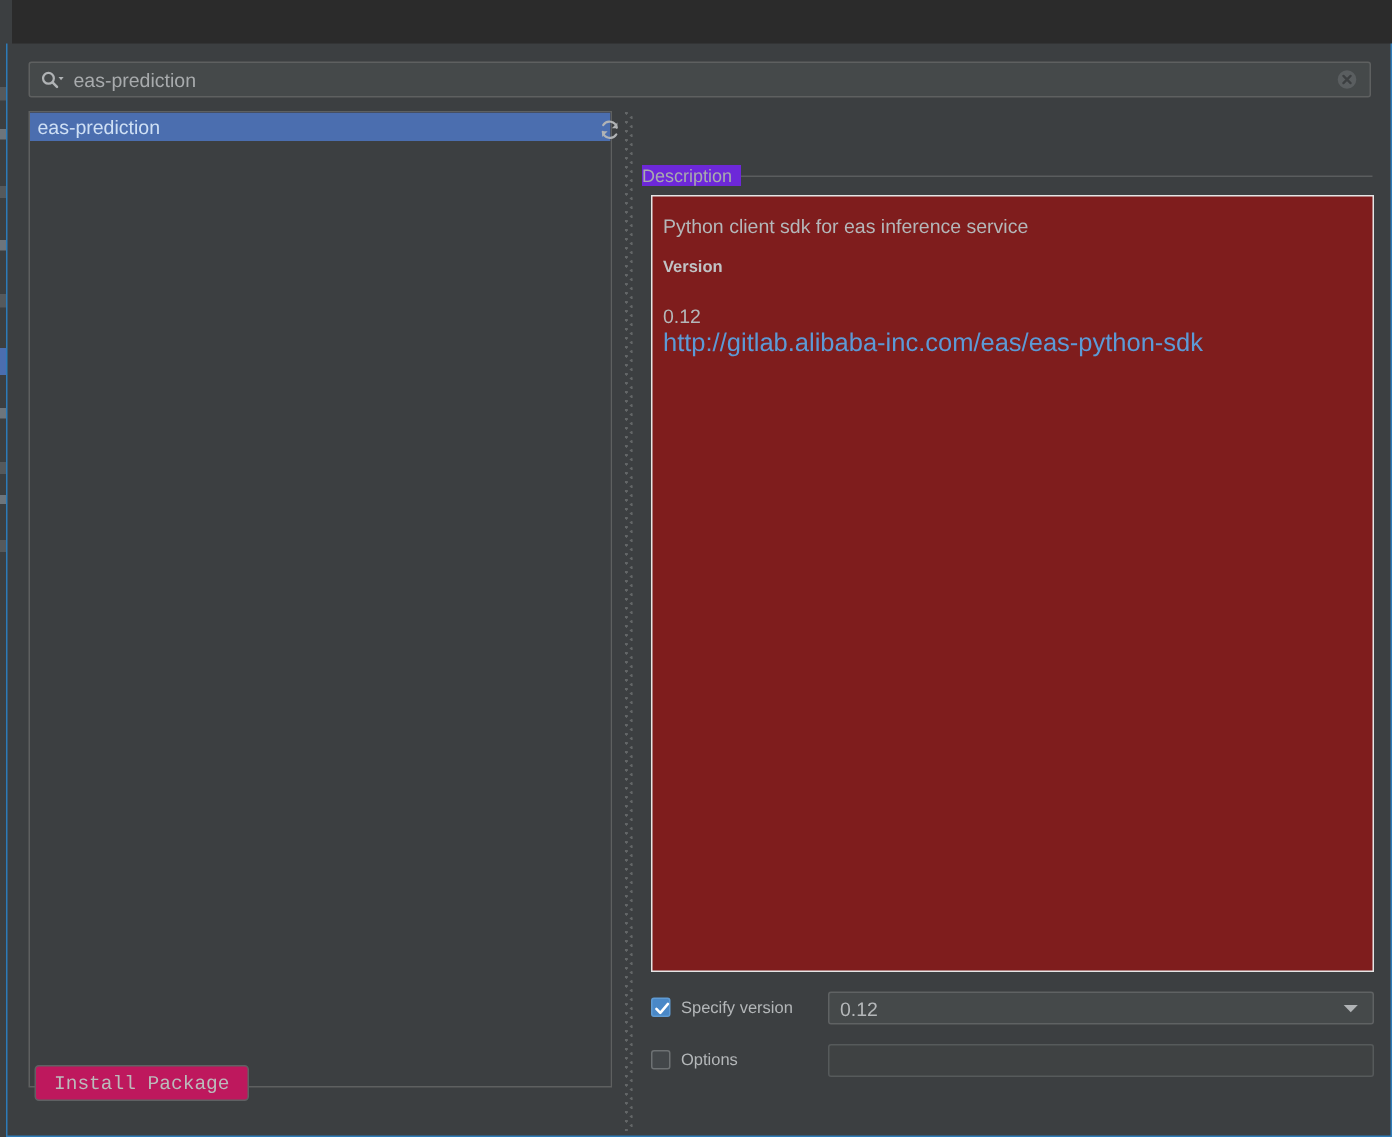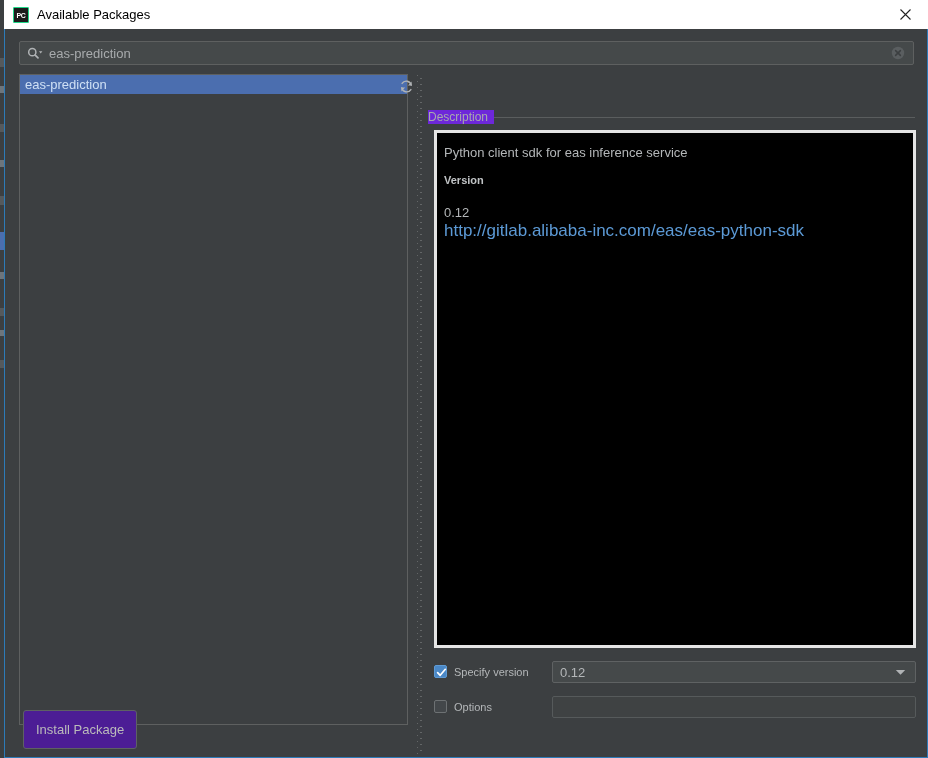--- a/index.html
+++ b/index.html
@@ -205,22 +205,22 @@
   #desc-sep {
     position: absolute;
     left: 423px; top: 88px;
     width: 487px; height: 1px;
     background: #5a5d5e;
   }
   #desc-box {
     position: absolute;
     left: 429px; top: 101px;
     width: 482px; height: 518px;
-    background: #000000;
-    border: 3px solid #e5e5e5;
+    background: #7f1d1d;
+    border: 1px solid #e5e5e5;
     overflow: hidden;
   }
   #desc-content { padding: 12px 10px 0 7px; }
   #desc-summary {
     font-size: 13px;
     color: #b4b7b9;
     margin-bottom: 14px;
     white-space: nowrap;
   }
   #desc-version-label {
@@ -319,26 +319,26 @@
 
   
   #footer {
     position: absolute;
     left: 0; bottom: 0;
     width: 922px; height: 58px;
   }
   .btn {
     position: absolute;
     top: 11px;
-    height: 39px;
-    background: #4c1d95;
+    height: 24px;
+    background: #be185d;
     border: 1px solid #5e6163;
     border-radius: 3px;
     color: #bbbbbb;
-    font-family: Liberation Sans, sans-serif;
+    font-family: Liberation Mono, monospace;
     font-size: 13px;
     padding: 0 12px;
     cursor: default;
     white-space: nowrap;
   }
   #btn-install { left: 18px; }
   #btn-manage  { left: 148px; }
 </style>
 </head>
 <body>
@@ -351,31 +351,20 @@
   <div class="bg-frag" style="top:196px; height:9px;"></div>
   <div class="bg-frag sel" style="top:232px; height:18px;"></div>
   <div class="bg-frag pale" style="top:272px; height:7px;"></div>
   <div class="bg-frag" style="top:308px; height:8px;"></div>
   <div class="bg-frag pale" style="top:330px; height:6px;"></div>
   <div class="bg-frag" style="top:360px; height:8px;"></div>
 </div>
 
 <div id="window">
 
-  <div id="titlebar">
-    <div id="app-icon">
-      <span>PC</span>
-    </div>
-    <div id="title-text">Available Packages</div>
-    <div id="close-btn">
-      <svg width="13" height="13" viewBox="0 0 13 13">
-        <path d="M1.5 1.5 L11.5 11.5 M11.5 1.5 L1.5 11.5" stroke="#222222" stroke-width="1.1" fill="none"></path>
-      </svg>
-    </div>
-  </div>
 
   <div id="dialog">
 
     <div id="search-row">
       <div id="search-field">
         <span id="search-icon-wrap">
           <svg width="17" height="13" viewBox="0 0 17 13">
             <circle cx="5.3" cy="5.2" r="3.6" stroke="#b0b3b5" stroke-width="1.5" fill="none"></circle>
             <path d="M8.2 8.1 L11 10.9" stroke="#b0b3b5" stroke-width="1.7" stroke-linecap="round"></path>
             <path d="M12 4.3 L15.4 4.3 L13.7 6.5 Z" fill="#b0b3b5"></path>

